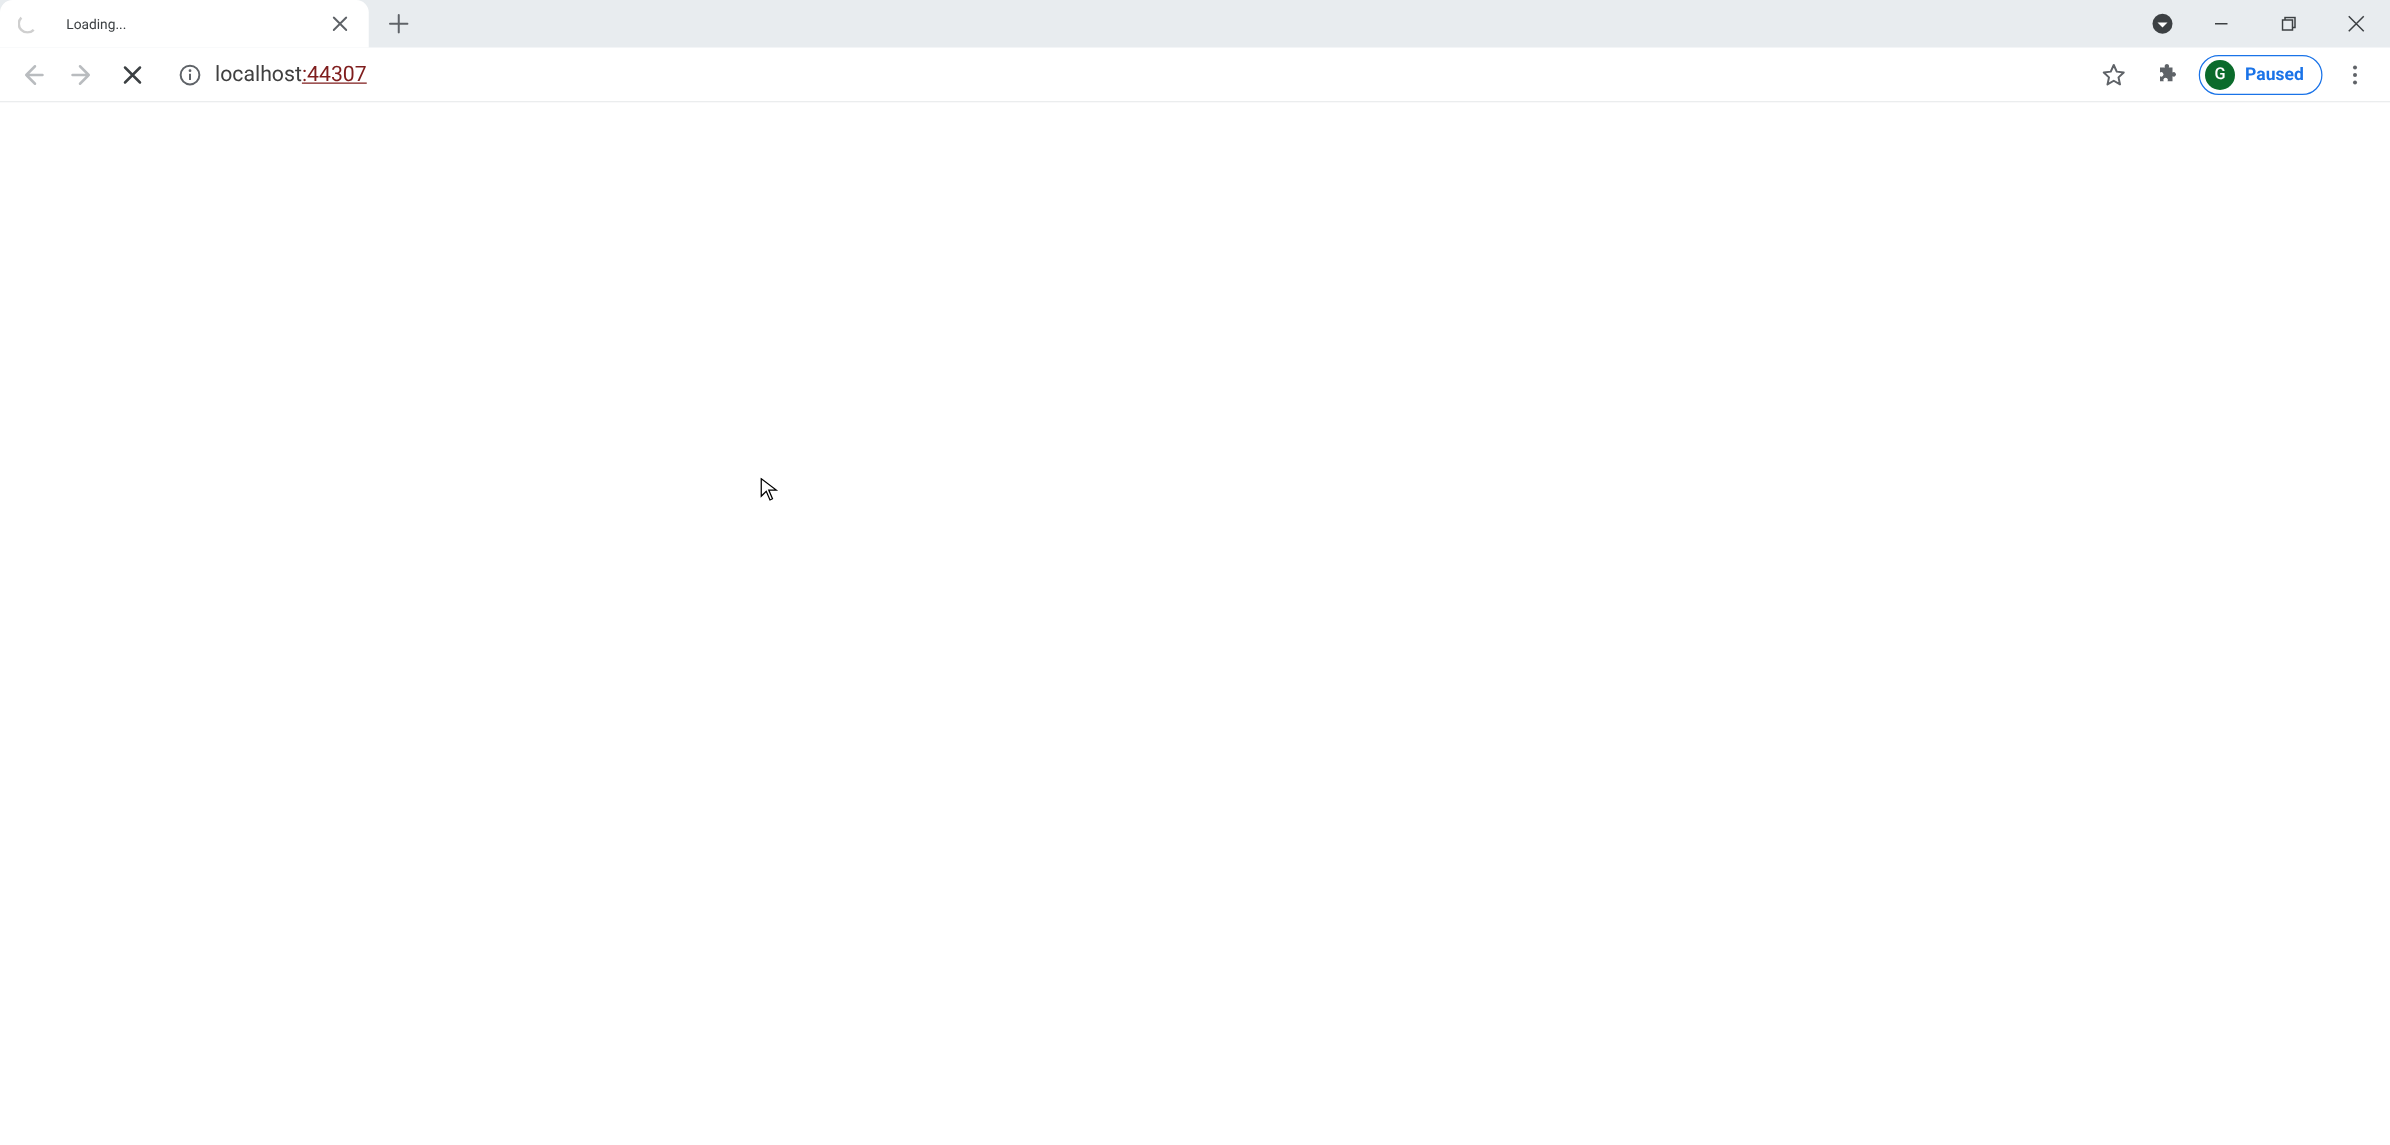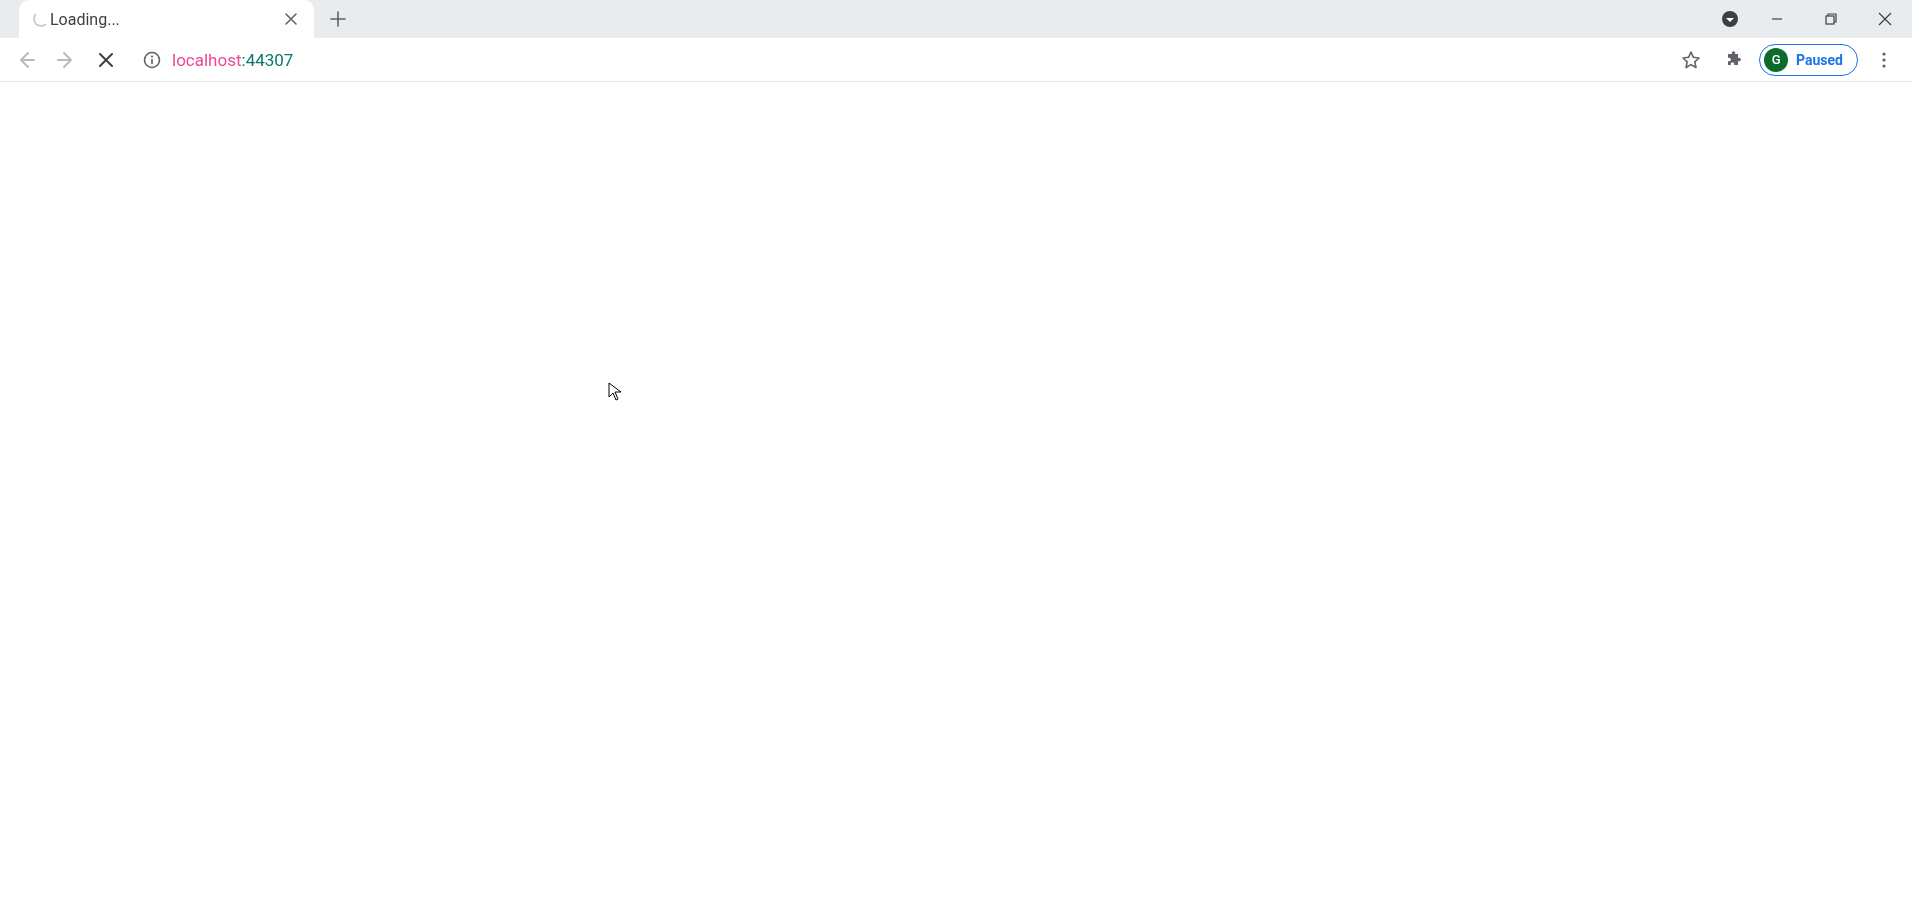--- a/index.html
+++ b/index.html
@@ -23,25 +23,24 @@
   }
   .tab {
     display: flex;
     align-items: center;
     background: #ffffff;
     height: 38px;
     width: 295px;
     padding: 0 12px 0 14px;
     border-top-left-radius: 10px;
     border-top-right-radius: 10px;
-    font-size: 16px;
+    font-size: 11px;
     color: #3c4043;
-    gap: 1px;
+    gap: 23px;
     position: relative;
-    margin-left: 19px;
   }
   .tab .spinner {
     width: 16px; height: 16px;
     border: 2px solid #cfcfcf;
     border-top-color: transparent;
     border-right-color: transparent;
     border-radius: 50%;
     animation: spin 1s linear infinite;
     flex: 0 0 auto;
   }
@@ -112,22 +111,22 @@
     font-size: 17px;
     color: #202124;
     gap: 10px;
     padding: 0 6px;
   }
   .site-info {
     width: 20px; height: 20px;
     display:flex;align-items:center;justify-content:center;
     color:#5f6368;
   }
-  .url-host { color:#ec4899; }
-  .url-port { color:#0f766e; }
+  .url-host { color:#404040; }
+  .url-port { color:#7f1d1d;text-decoration:underline; }
 
   .toolbar-right {
     display: flex;
     align-items: center;
     gap: 10px;
     padding-right: 4px;
   }
   .icon-btn {
     width: 32px; height: 32px;
     display:flex;align-items:center;justify-content:center;

